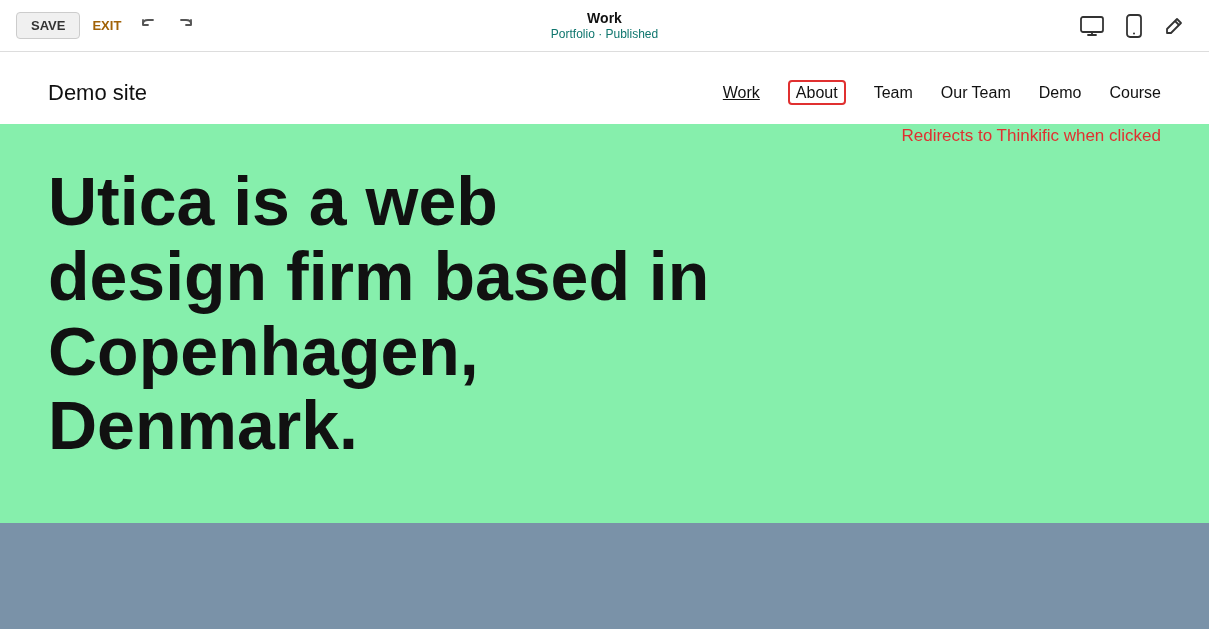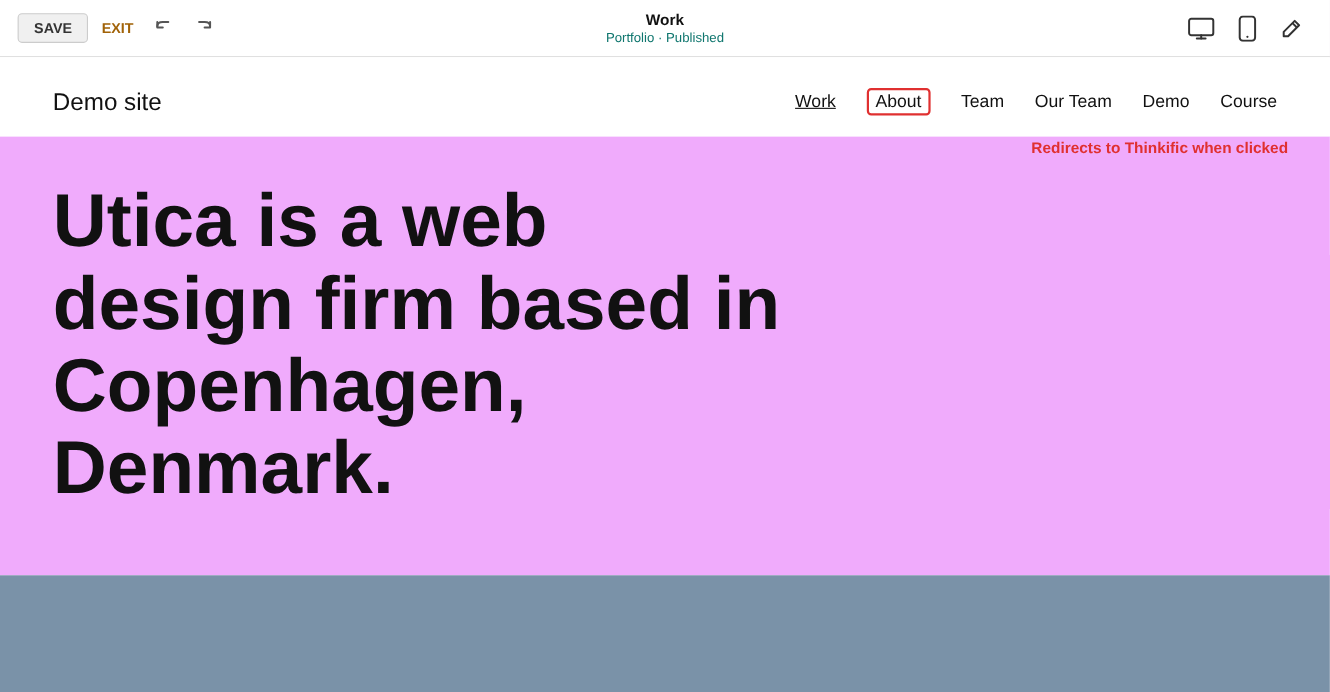--- a/index.html
+++ b/index.html
@@ -144,31 +144,31 @@
 
     .course-highlight {
       border: 2.5px solid #e03030;
       border-radius: 4px;
       padding: 2px 6px;
     }
 
     
     #redirect-note {
       position: absolute;
-      right: 38px;
+      right: 48px;
       top: 74px;
       color: #e03030;
-      font-size: 14px;
-      font-weight: 700;
+      font-size: 17px;
+      font-weight: 400;
     }
 
     
     #hero {
       padding: 40px 48px 60px 48px;
-      background: #f0abfc;
+      background: #86efac;
     }
 
     #hero h1 {
       font-size: 68px;
       font-weight: 800;
       color: #111;
       line-height: 1.1;
       max-width: 680px;
     }
 

